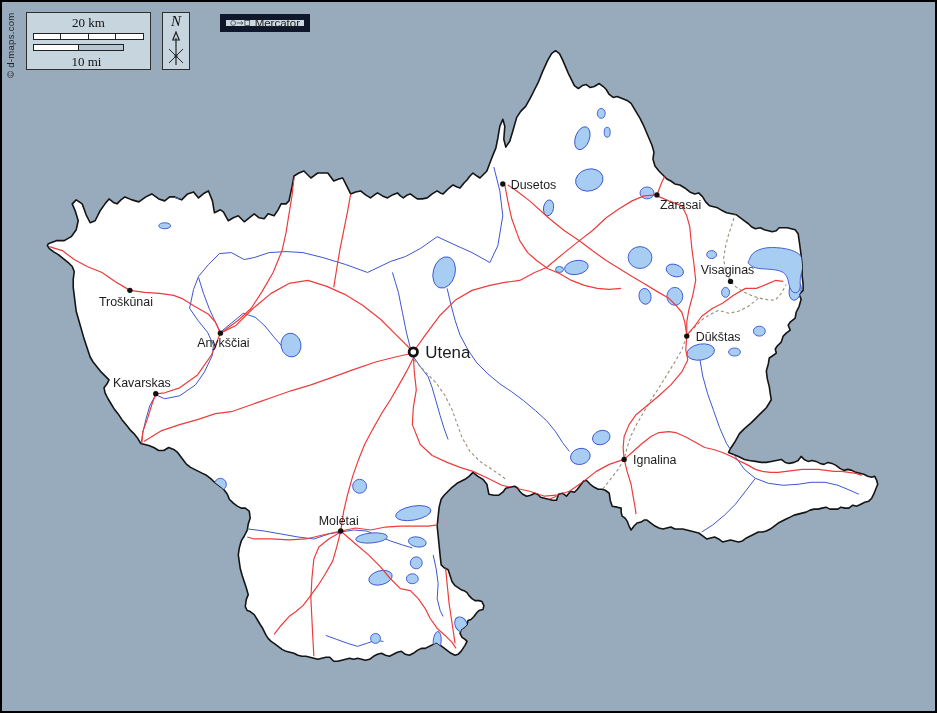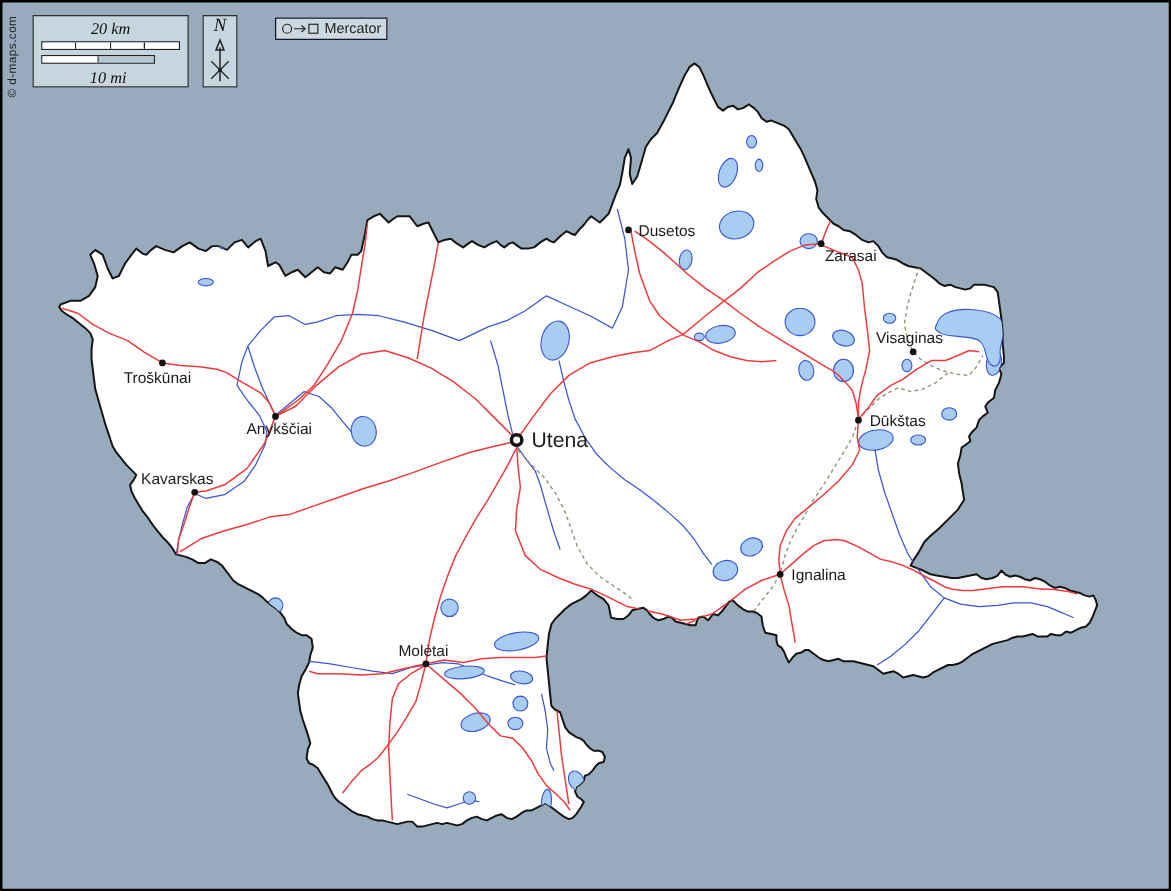--- a/index.html
+++ b/index.html
@@ -9,21 +9,21 @@
     font-family:"Liberation Sans", sans-serif;
   }
   .stage svg.map{position:absolute;left:0;top:0;}
   
   .scale-box{
     position:absolute;left:24px;top:10px;width:125px;height:58px;
     background:#c6d5de;border:1px solid #2f2f2f;box-sizing:border-box;z-index:5;
   }
   .scale-label{
     font-family:"Liberation Serif", serif;font-size:13px;color:#111;
-    text-align:center;line-height:15px;font-style:italic;
+    text-align:center;line-height:15px;
   }
   .km-label{position:absolute;left:0;top:2px;width:100%;}
   .mi-label{position:absolute;left:14px;top:41px;width:91px;}
   .bar{position:absolute;height:7px;box-sizing:border-box;border:1px solid #222;display:flex;}
   .bar-km{left:6px;top:20px;width:111px;}
   .bar-mi{left:6px;top:31px;width:91px;}
   .bar span{display:block;height:100%;box-sizing:border-box;}
   .seg-w{background:#fff;}
   .seg-g{background:#b7c6d0;}
   .bar-km span{width:25%;}
@@ -32,21 +32,21 @@
   .bar-mi span:first-child{border-right:1px solid #222;}
   
   .north-box{
     position:absolute;left:160px;top:10px;width:28px;height:58px;
     background:#c6d5de;border:1px solid #2f2f2f;box-sizing:border-box;z-index:5;text-align:center;
   }
   .north-n{font-family:"Liberation Serif", serif;font-style:italic;font-size:15px;color:#111;line-height:17px;}
   
   .proj-box{
     position:absolute;left:218px;top:12px;width:90px;height:18px;
-    background:#cdd9e0;border:1px solid #0f172a;box-sizing:border-box;z-index:5;
+    background:#cdd9e0;border:6px solid #0f172a;box-sizing:border-box;z-index:5;
     display:flex;align-items:center;gap:4px;padding:0 4px;
   }
   .proj-label{font-size:11.5px;color:#222;}
   
   .copyright{
     position:absolute;left:3px;top:76px;transform-origin:0 0;transform:rotate(-90deg);
     font-size:9.5px;color:#222;letter-spacing:.3px;white-space:nowrap;z-index:5;
   }
 </style>
 </head>

